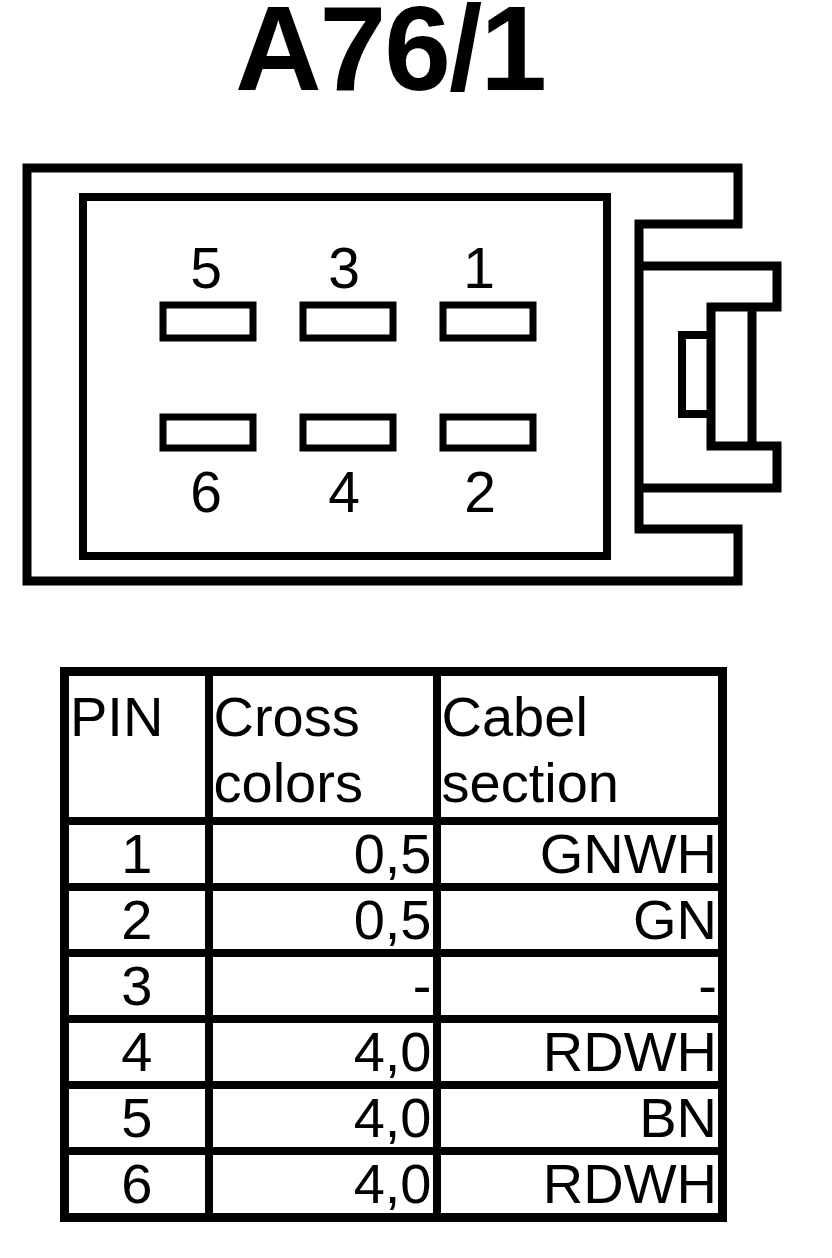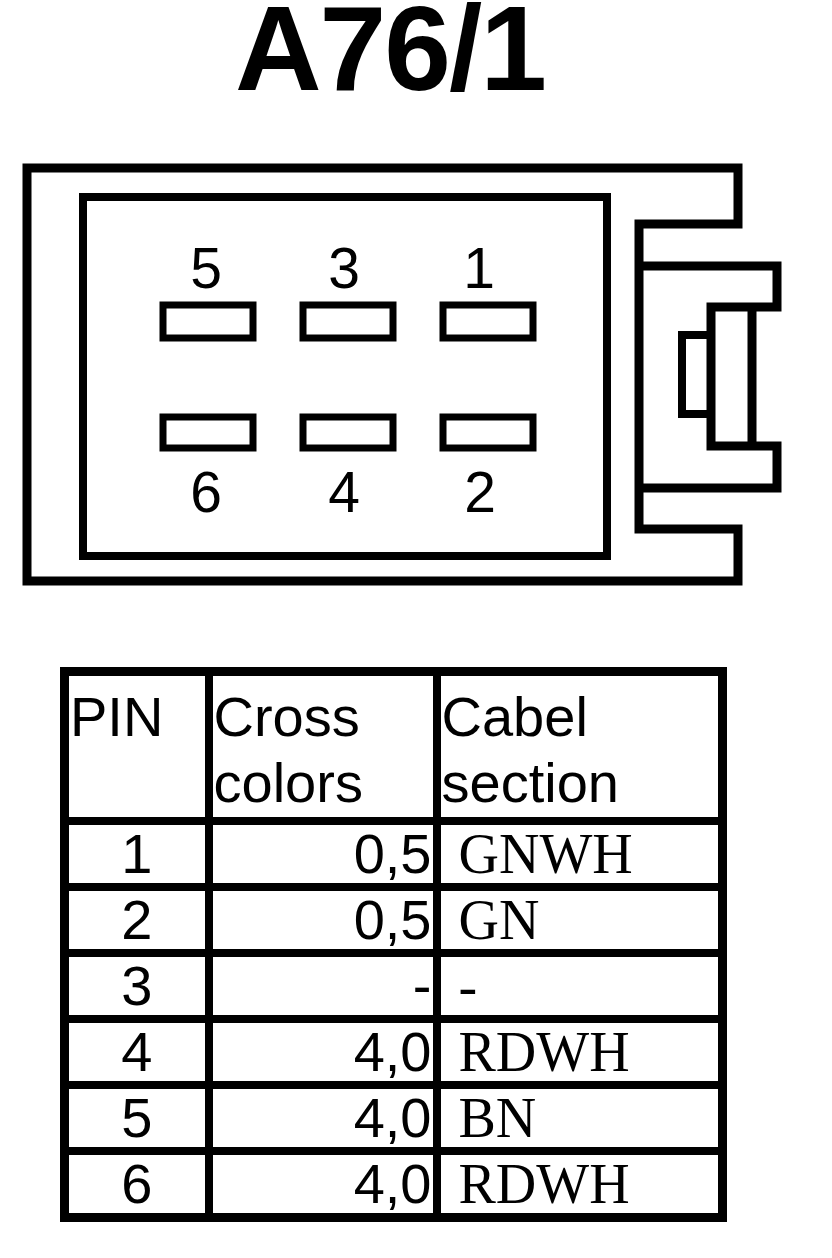--- a/index.html
+++ b/index.html
@@ -31,21 +31,21 @@
   .pin-table th, .pin-table td { border:8px solid #000; overflow:hidden; }
   .pin-table thead tr { height:141px; }
   .pin-table tbody tr { height:65px; }
   .pin-table th {
     font-weight:normal; text-align:left; vertical-align:top;
     padding-top:8px; line-height:66px;
   }
   .pin-table td { vertical-align:middle; }
   .pin-table td.c1 { text-align:center; }
   .pin-table td.c2 { text-align:right; padding-left:14px; }
-  .pin-table td.c3 { text-align:left; padding-left:18px;font-family:Liberation Serif, serif; }
+  .pin-table td.c3 { text-align:right; padding-left:18px; }
 </style>
 </head>
 <body>
 
 <div class="page">
 
   <div class="title">A76/1</div>
 
   <svg class="connector-svg" viewBox="0 0 832 460" xmlns="http://www.w3.org/2000/svg">
 

